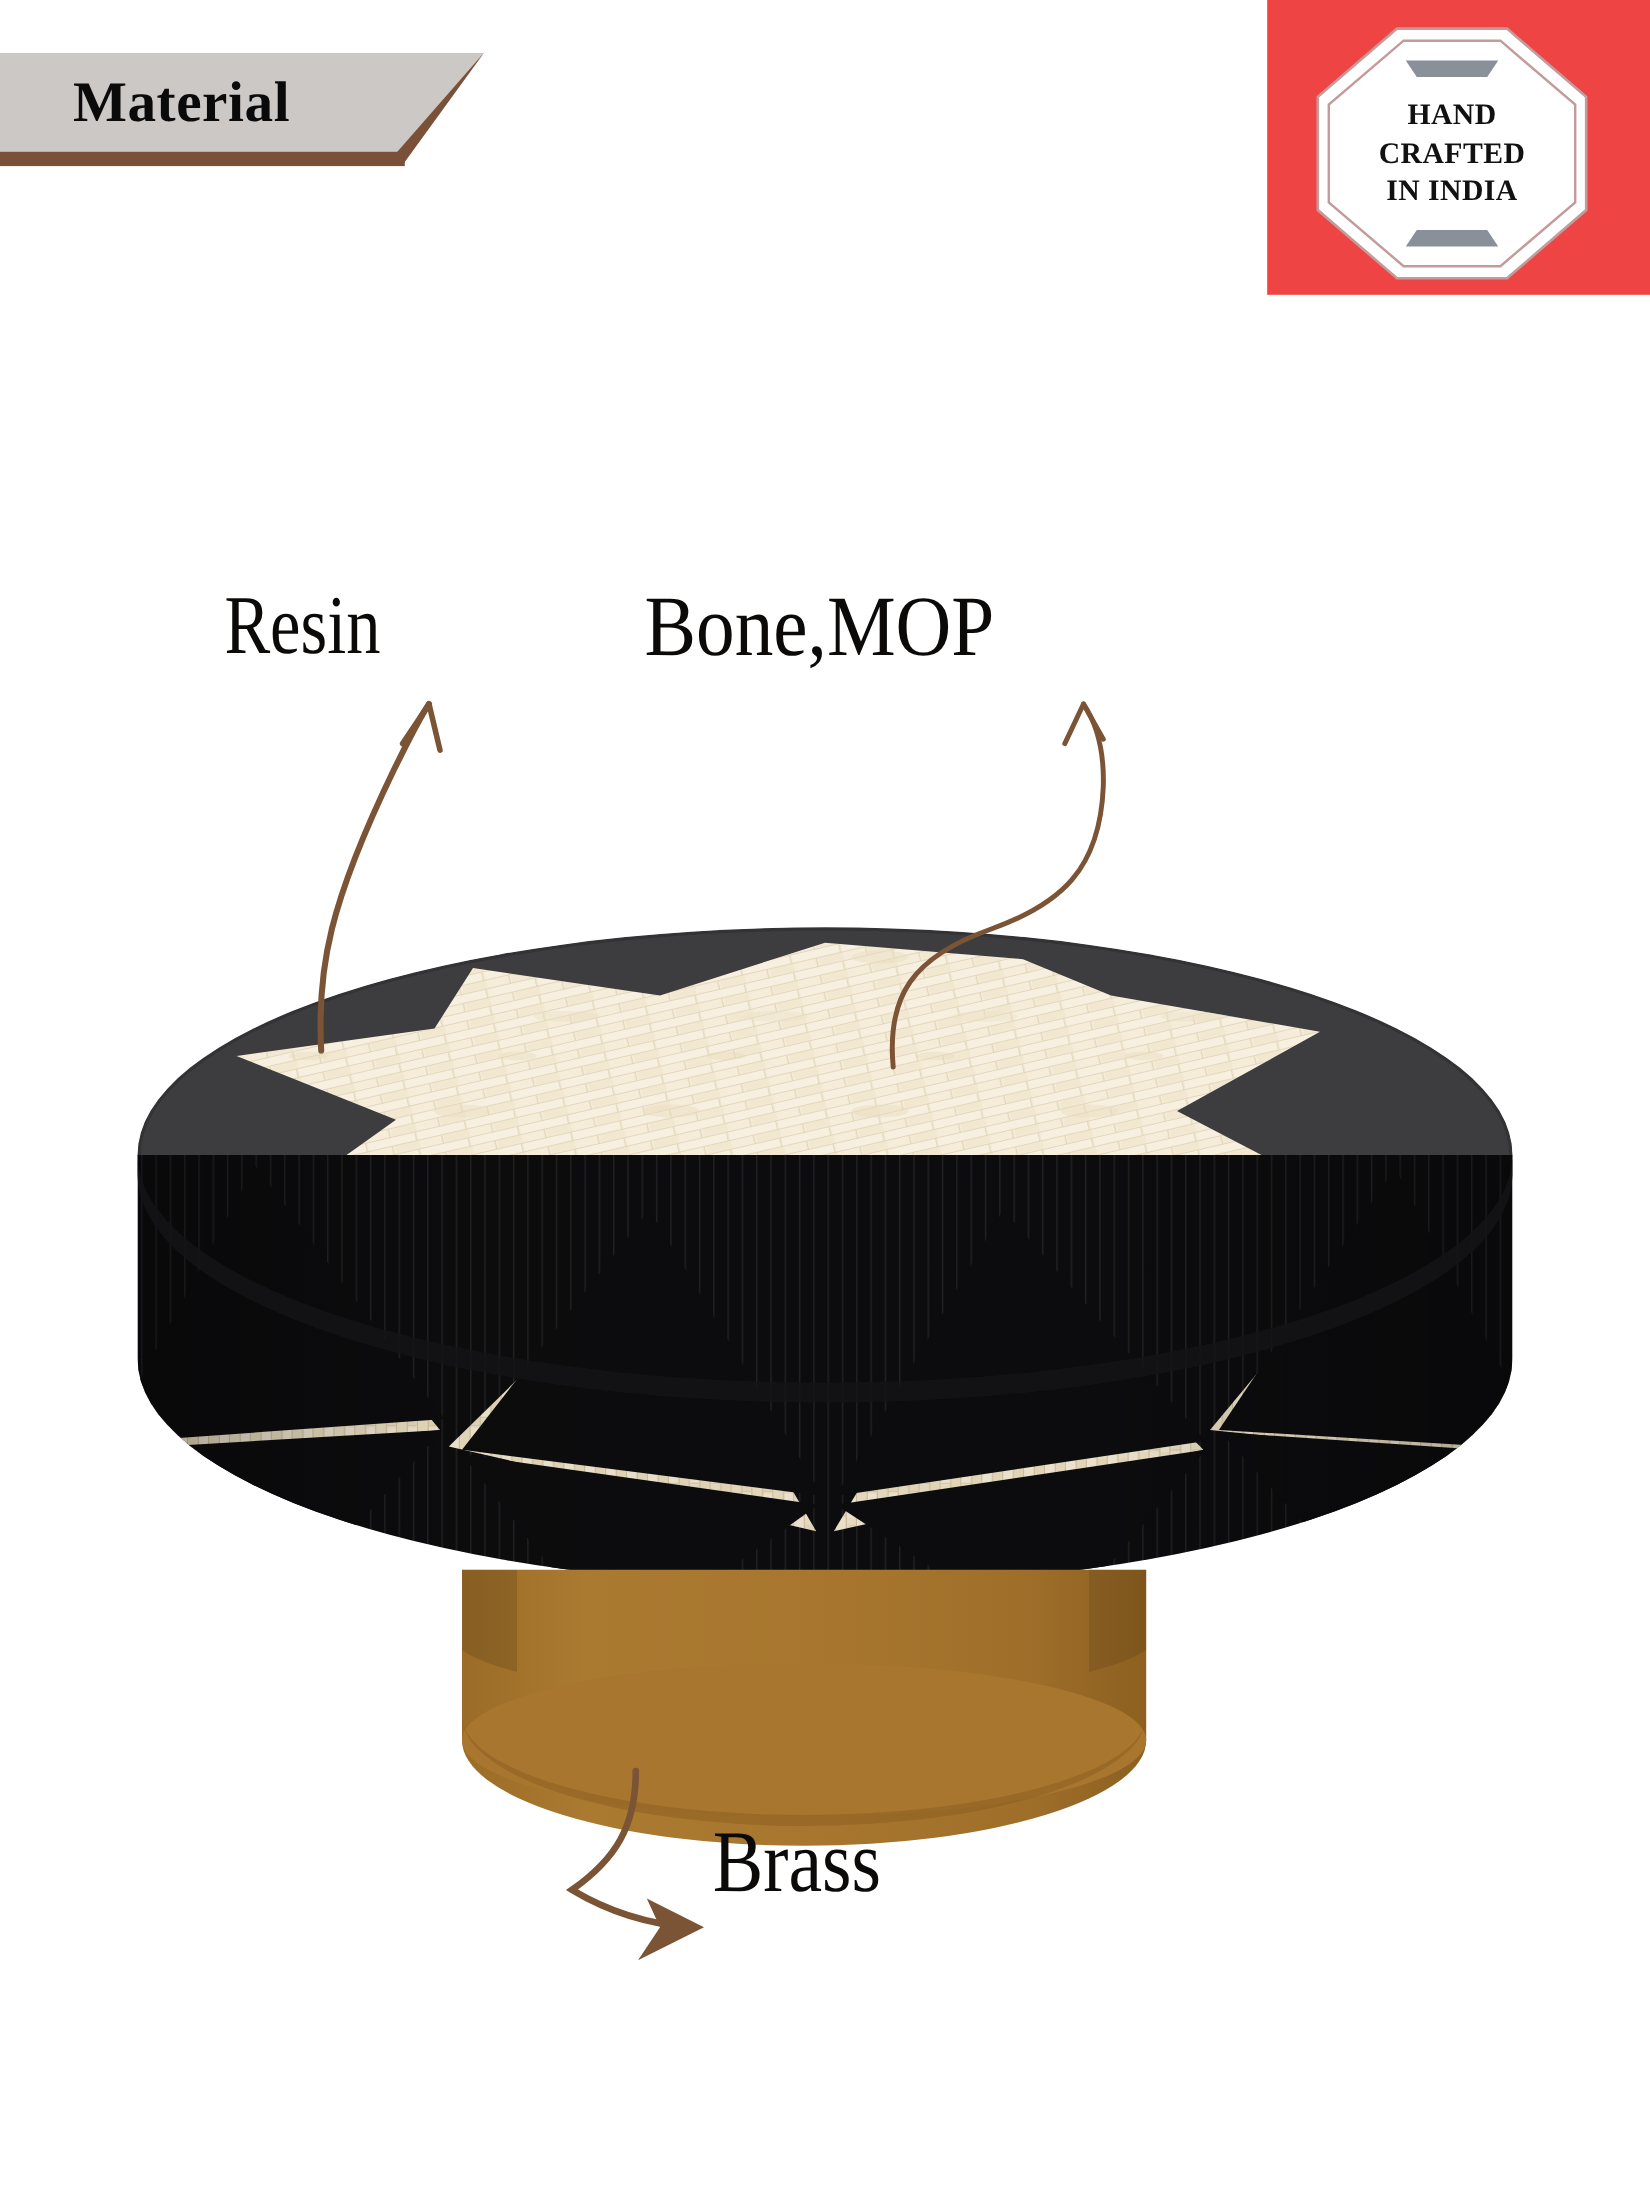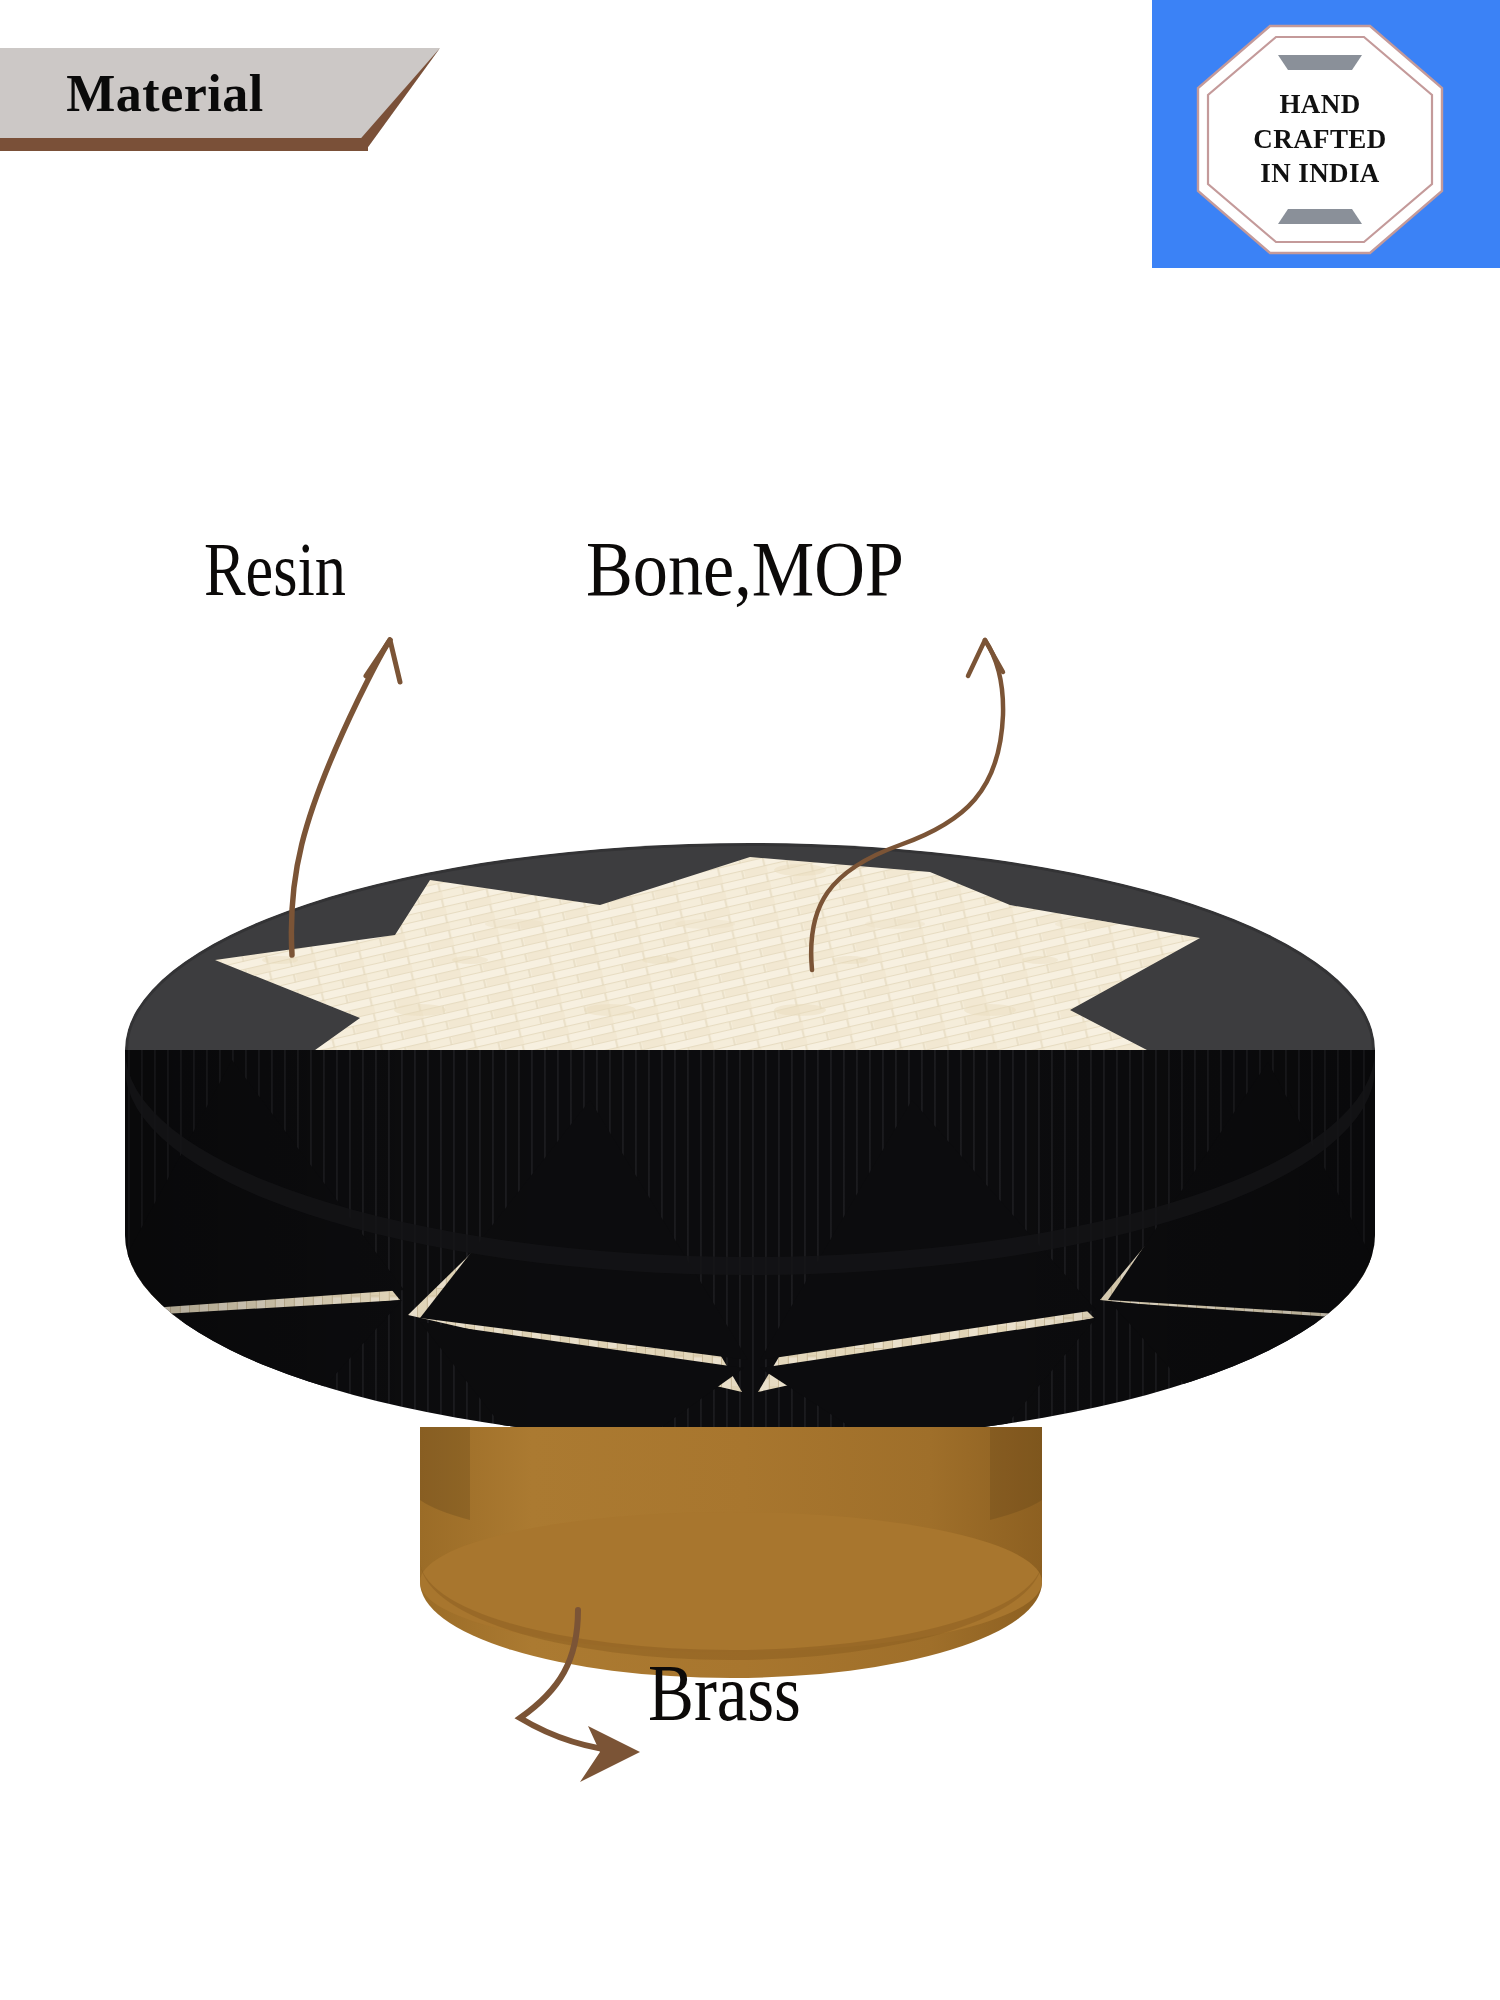--- a/index.html
+++ b/index.html
@@ -61,21 +61,21 @@
     letter-spacing: 0.5px;
   }
 
   
   #handcrafted-badge {
     position: absolute;
     left: 1152px;
     top: 0px;
     width: 348px;
     height: 268px;
-    background: #3b82f6;
+    background: #ef4444;
     z-index: 6;
   }
   #handcrafted-badge .badge-inner {
     position: absolute;
     left: 42px;
     top: 22px;
     width: 252px;
     height: 235px;
   }
   #handcrafted-badge svg {

